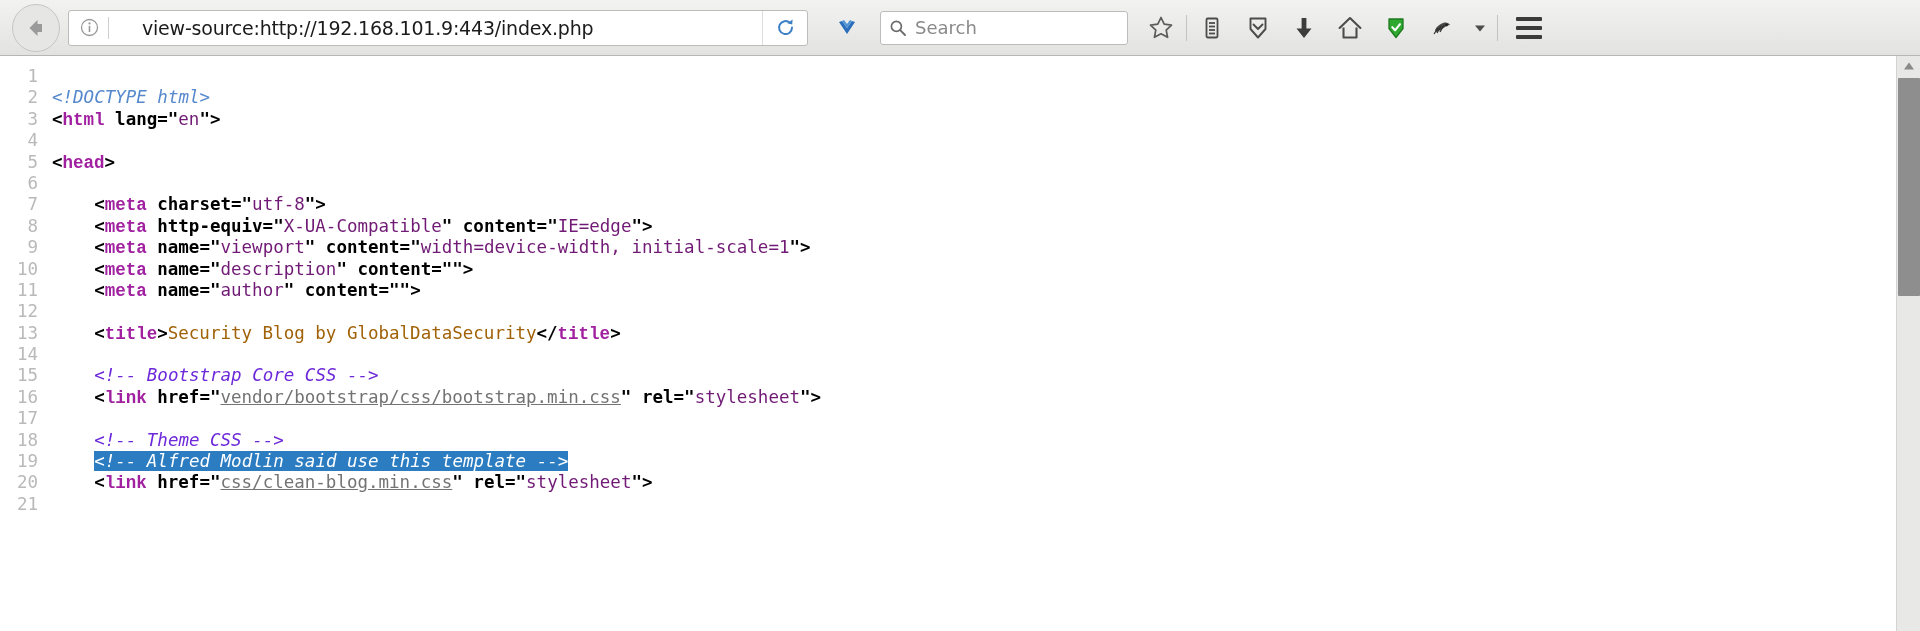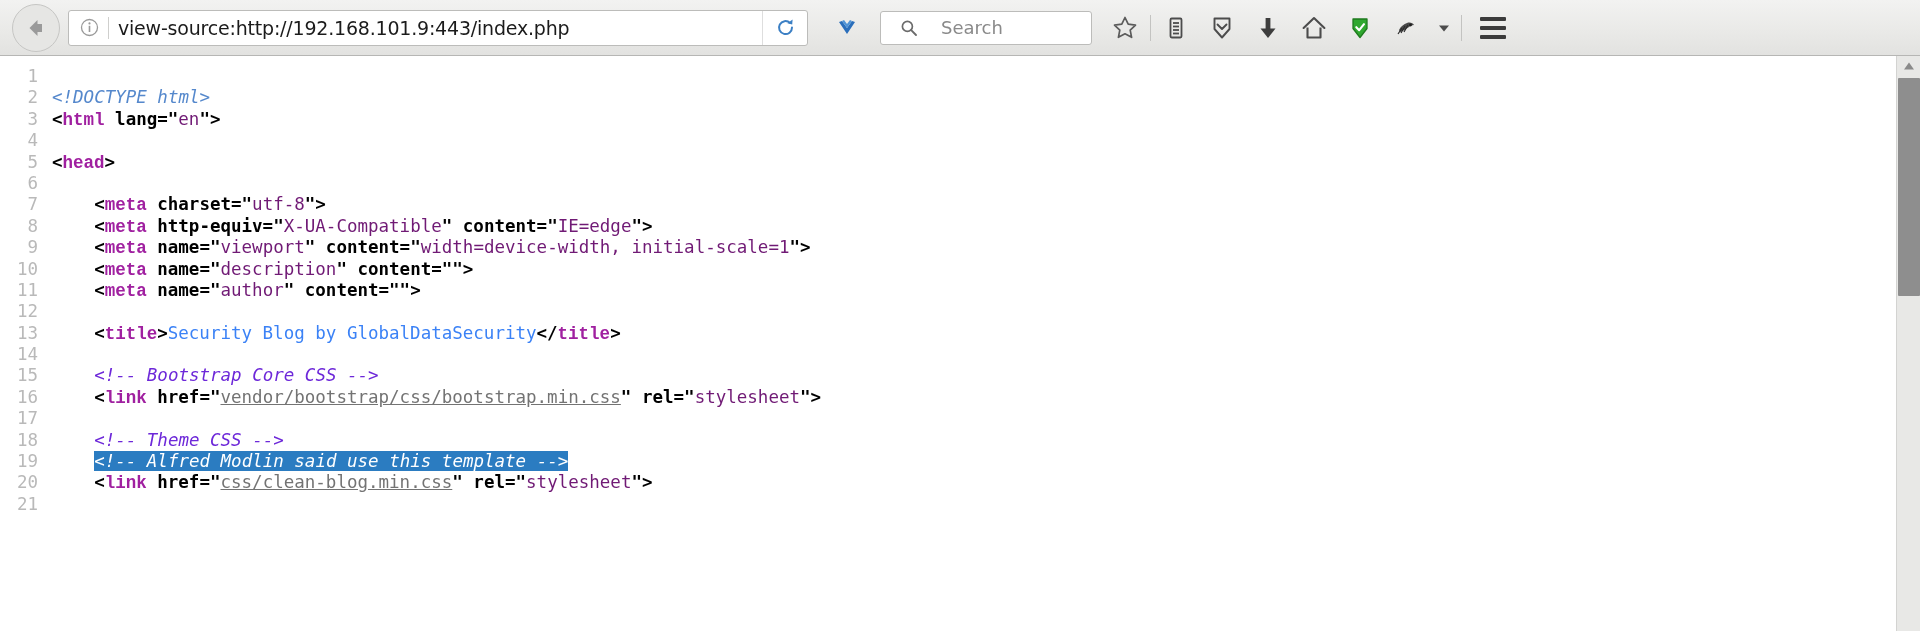--- a/index.html
+++ b/index.html
@@ -65,20 +65,21 @@
     flex: 0 0 auto;
   }
   .url-text {
     flex: 1 1 auto;
     font-family: "DejaVu Sans", sans-serif;
     font-size: 19px;
     color: #1b1b1b;
     white-space: nowrap;
     overflow: hidden;
     letter-spacing: -0.2px;
+    margin-left: 24px;
   }
   .url-reload {
     width: 44px;
     height: 34px;
     border-left: 1px solid #dedede;
     display: flex;
     align-items: center;
     justify-content: center;
     flex: 0 0 auto;
   }
@@ -89,31 +90,30 @@
     width: 46px;
     height: 46px;
     display: flex;
     align-items: center;
     justify-content: center;
     flex: 0 0 auto;
   }
 
   .searchbar {
     flex: 0 0 auto;
-    width: 212px;
+    width: 248px;
     height: 34px;
     background: #ffffff;
     border: 1px solid #bcbcba;
     border-radius: 3px;
     display: flex;
     align-items: center;
-    padding: 0 19px;
+    padding: 0 8px;
     box-sizing: border-box;
     margin: 0 10px;
-    gap: 15px;
   }
   .search-glass { flex: 0 0 auto; margin-right: 8px; display:flex; }
   .search-placeholder {
     font-family: "DejaVu Sans", sans-serif;
     font-size: 18px;
     color: #8a8a8a;
   }
 
   .tb-divider {
     width: 1px;
@@ -197,21 +197,21 @@
   }
 
   
   .t-doctype { color: #5588cc; font-style: italic; }
   .t-tag     { color: #a020a0; font-weight: bold; font-family: Liberation Mono, monospace; }
   .t-punct   { color: #000000; font-weight: bold; }
   .t-attr    { color: #000000; font-weight: bold; }
   .t-val     { color: #701a75; }
   .t-link    { color: #737373; text-decoration: underline; }
   .t-comment { color: #6d28d9; font-style: italic; }
-  .t-text    { color: #3b82f6; }
+  .t-text    { color: #a16207; }
 
   .selected .ctext > span { }
   .sel-hl {
     background: #2b7cc1;
     color: #ffffff !important;
     font-style: italic;
     margin-top: 6px;
   }
 
   

